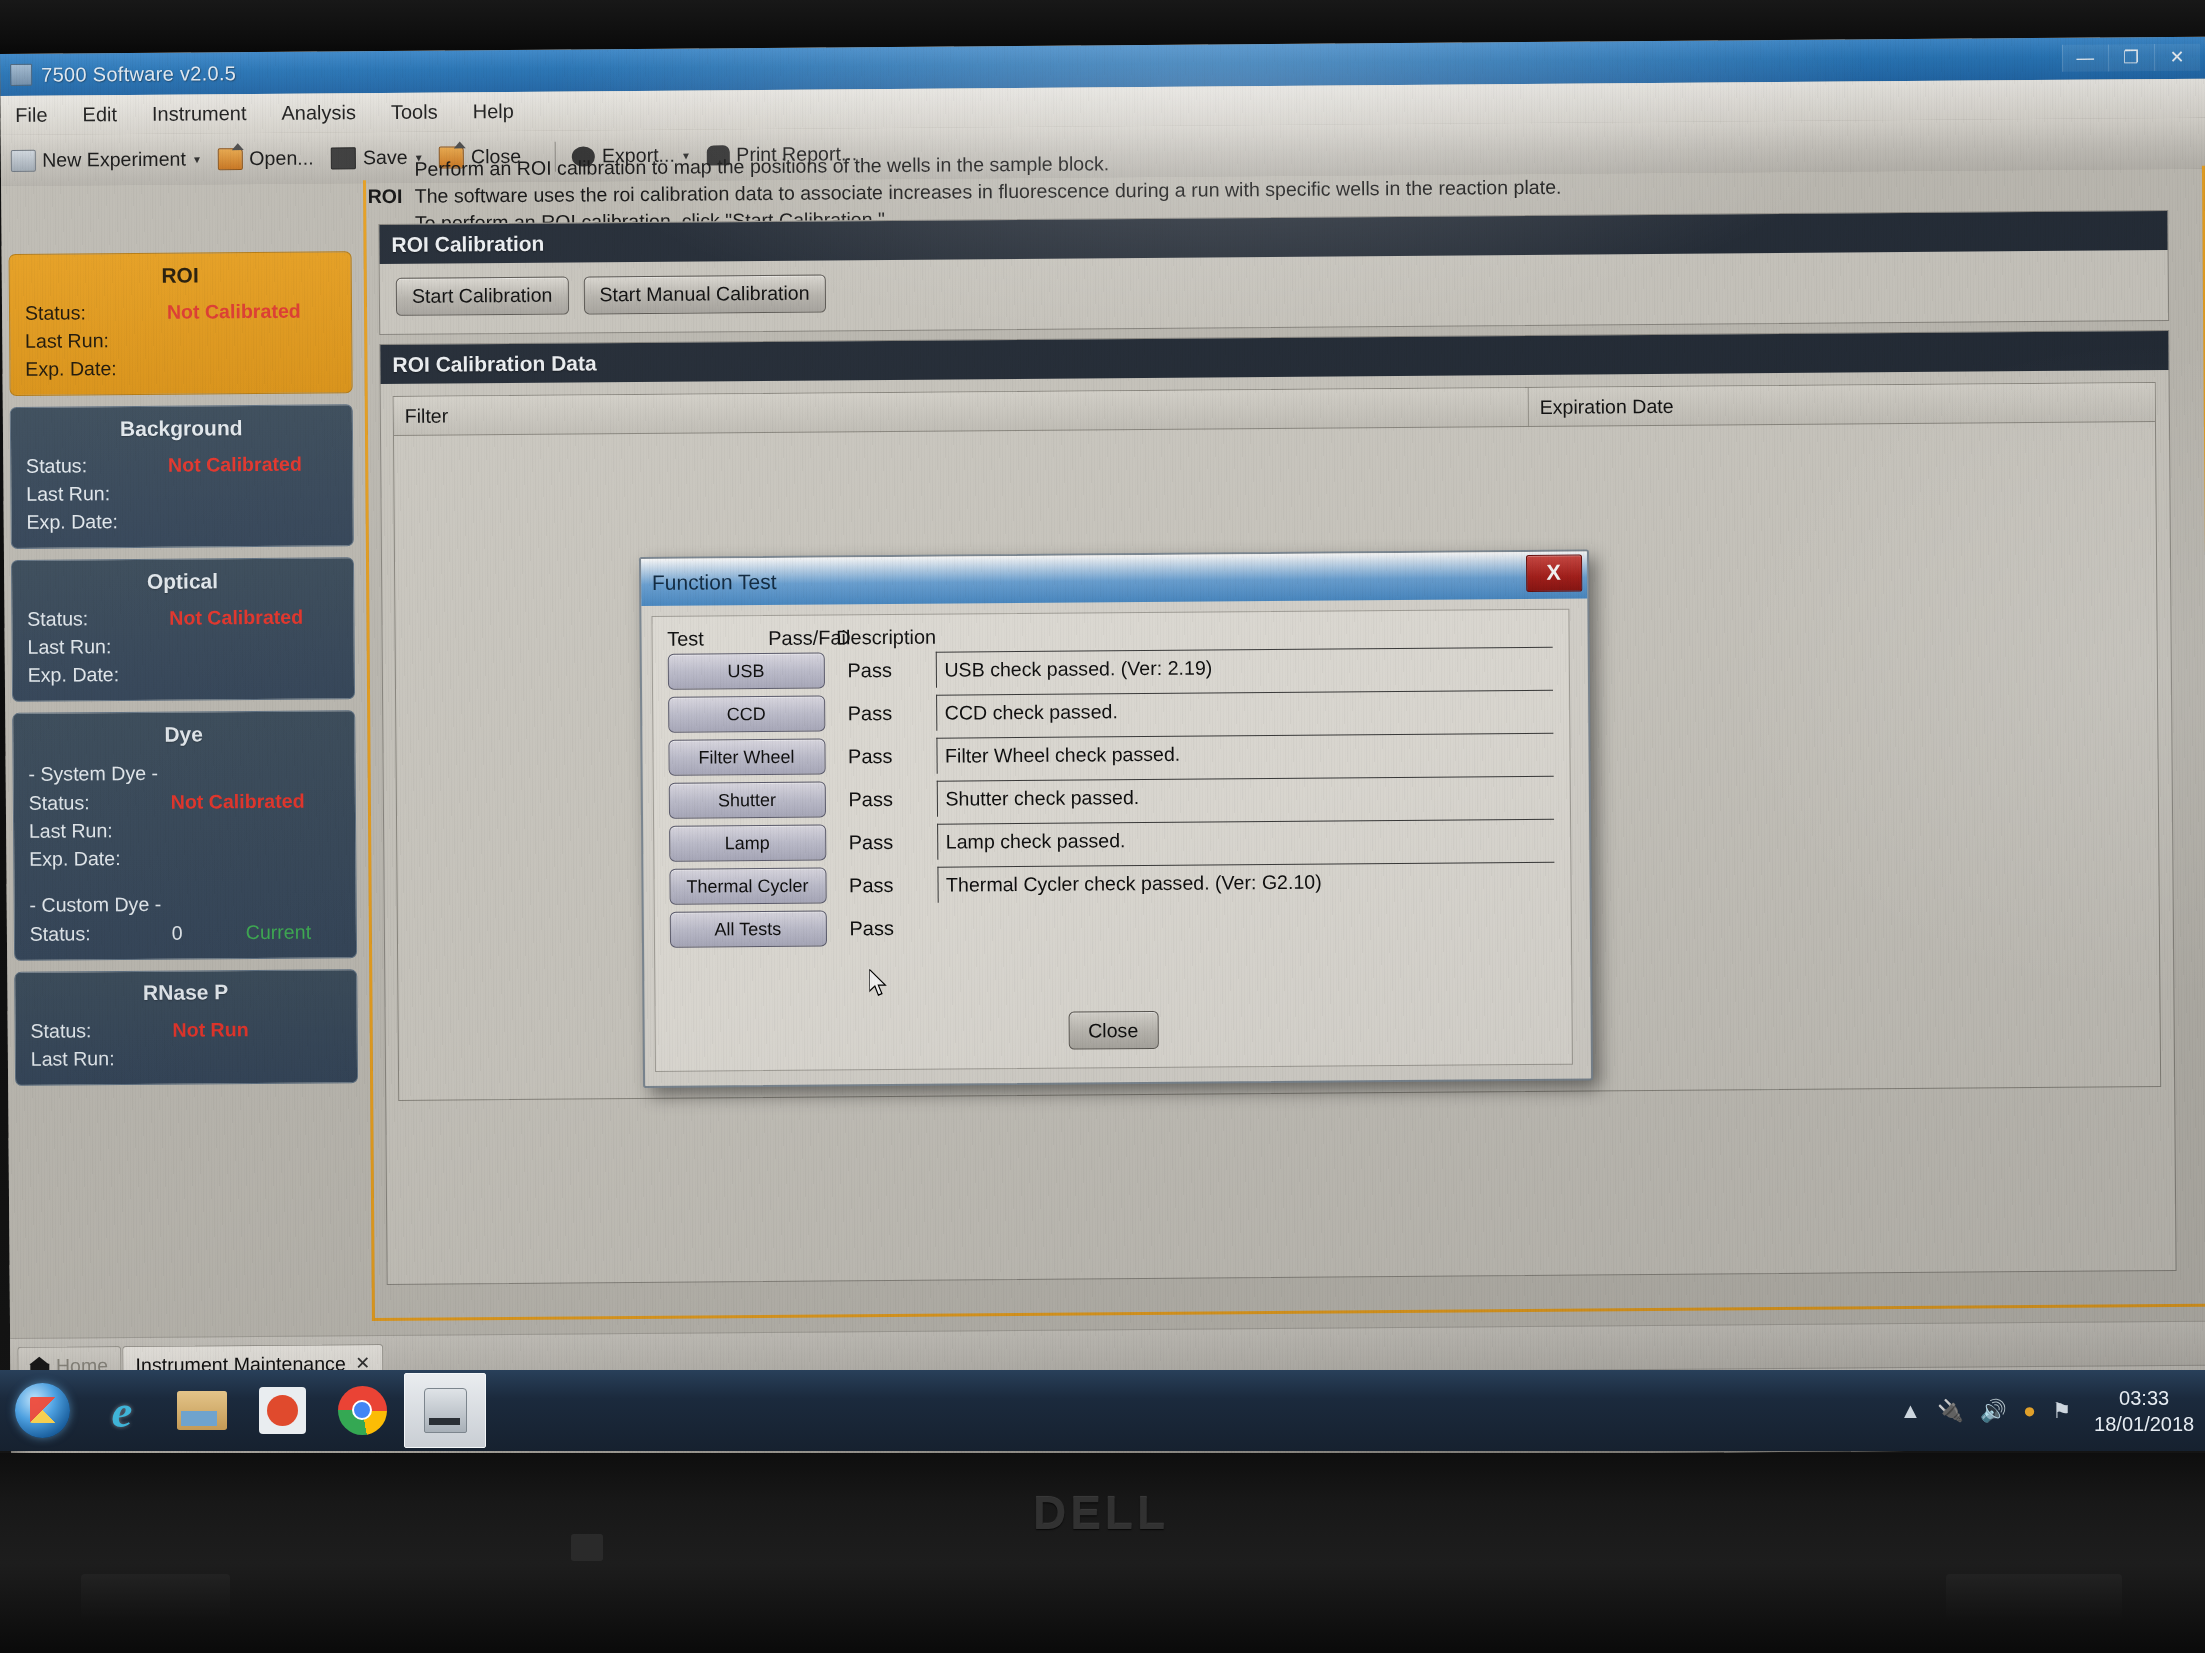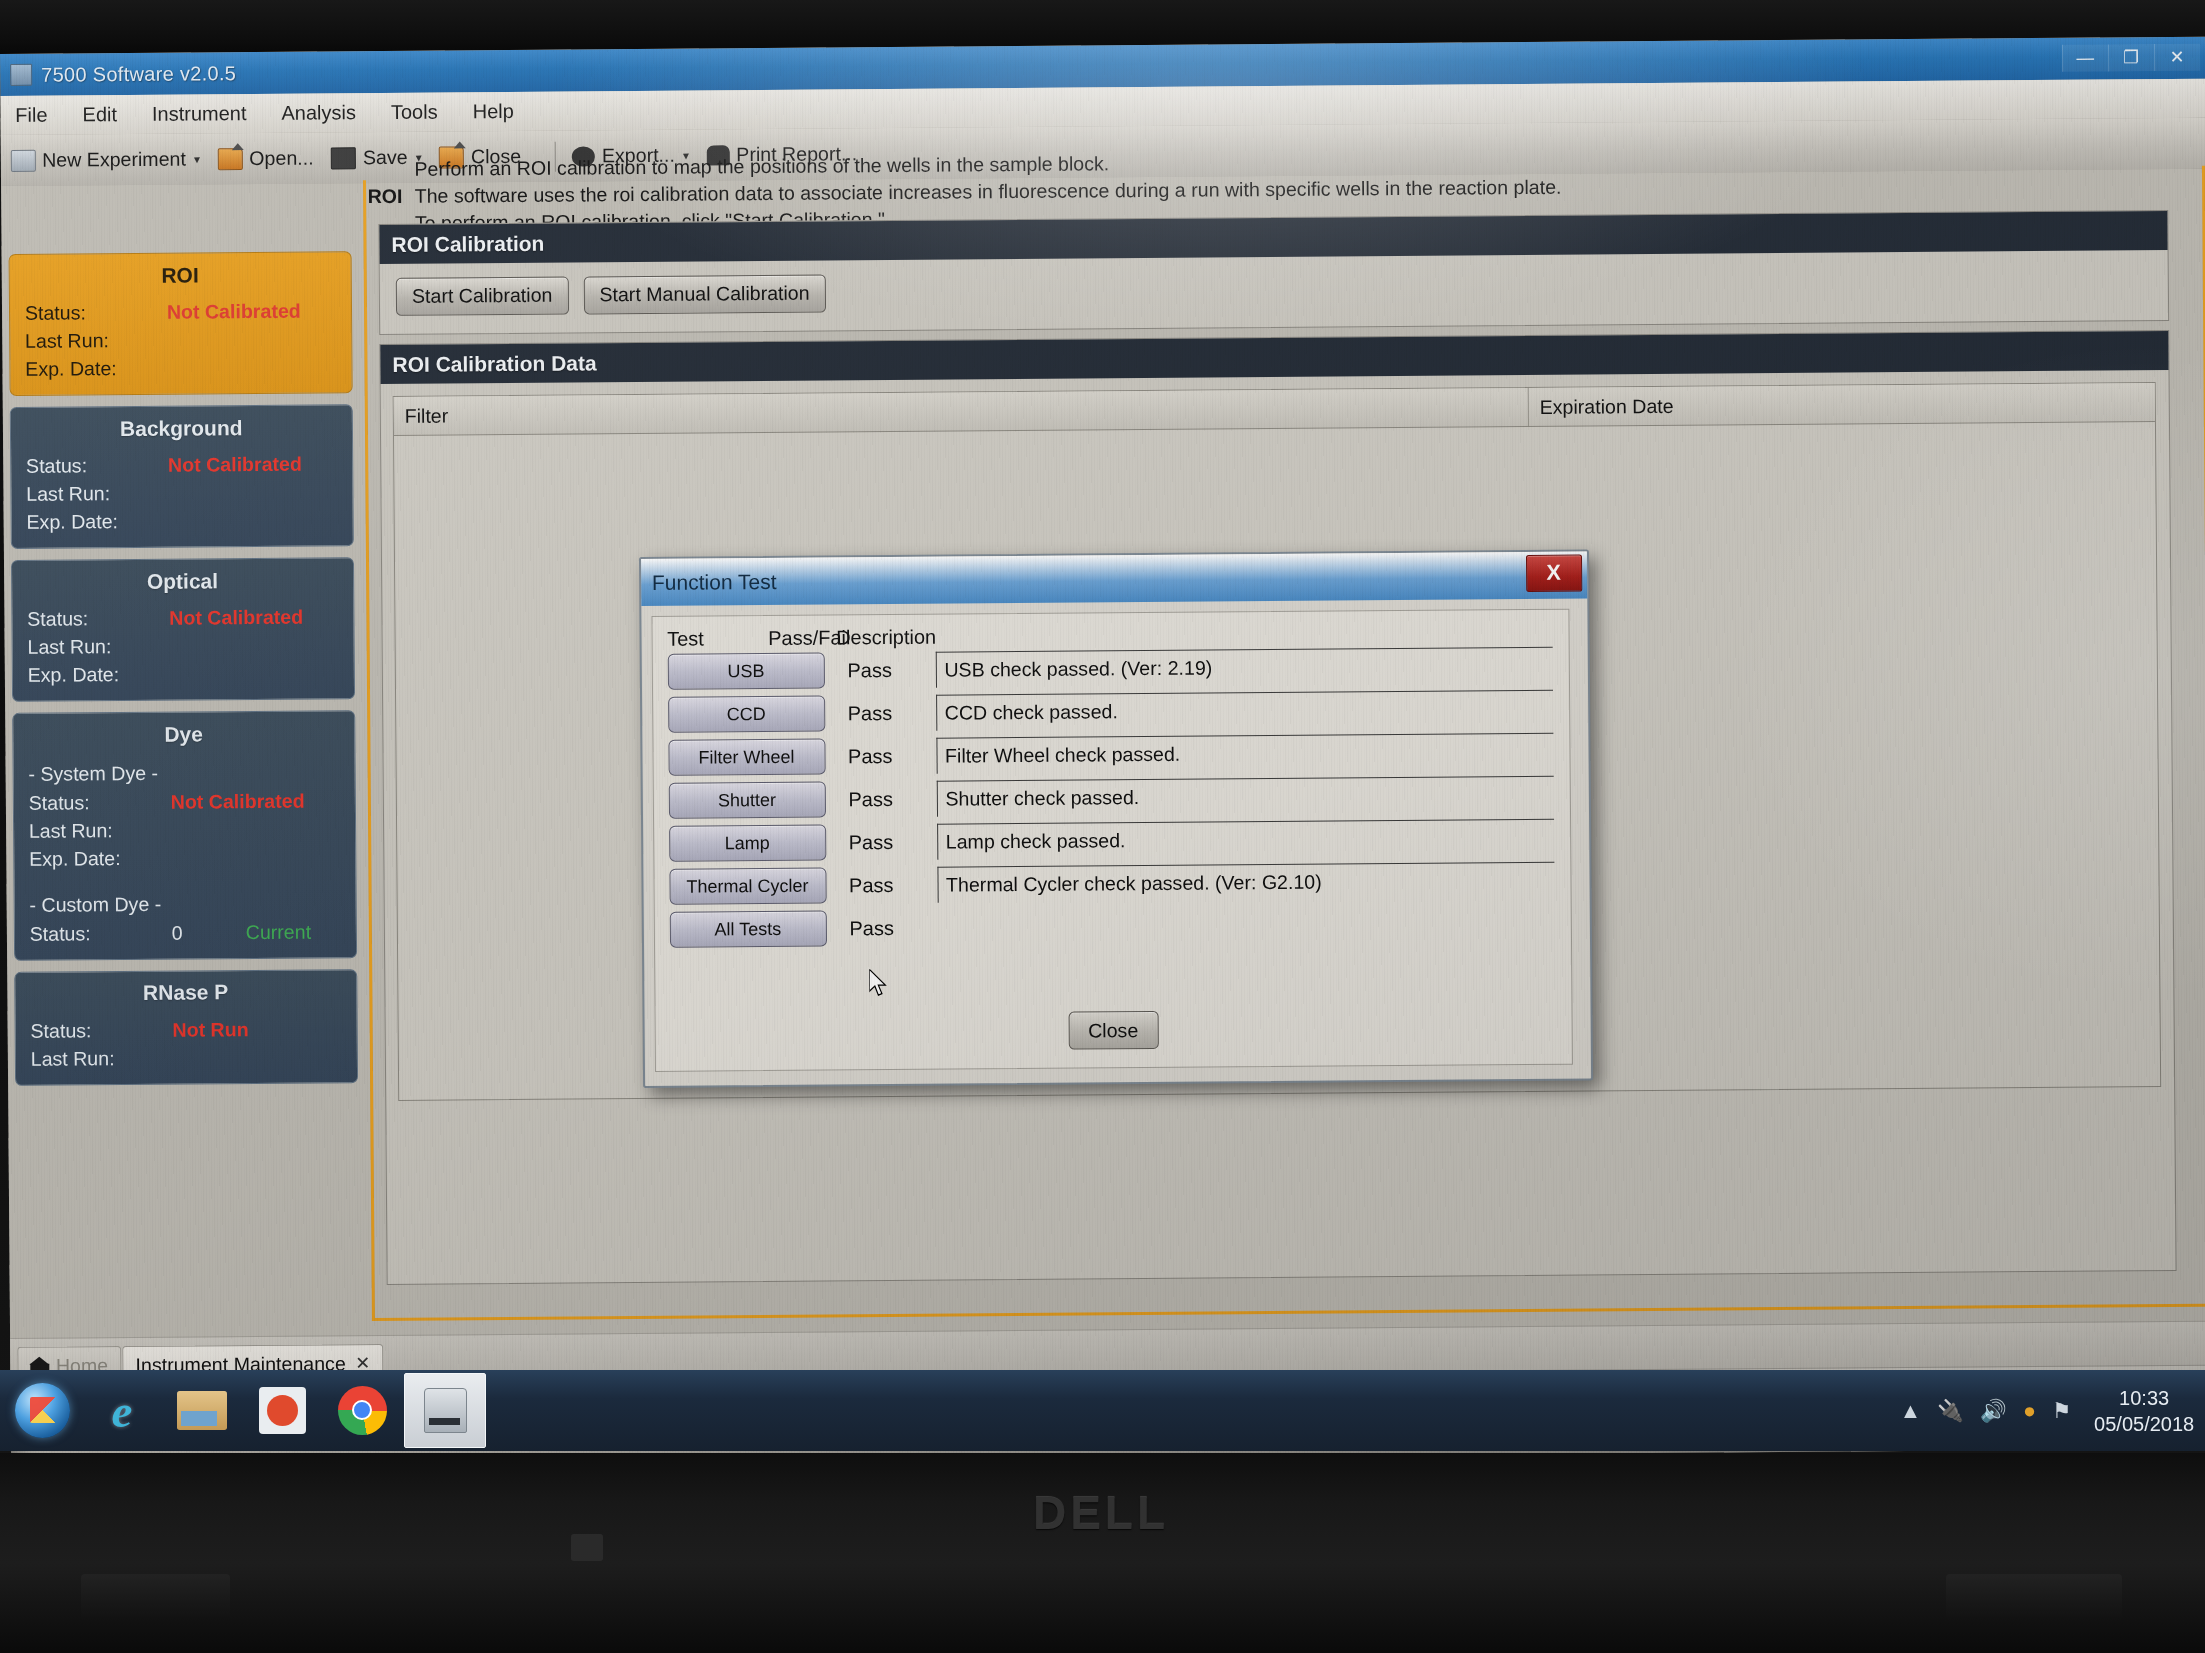--- a/index.html
+++ b/index.html
@@ -624,22 +624,22 @@
         <span class="app7500"></span>
       </div>
 
     <div id="tray">
       <span class="trayico">▲</span>
       <span class="trayico">🔌</span>
       <span class="trayico">🔊</span>
       <span class="trayico" style="color:#e0a02a">●</span>
       <span class="trayico">⚑</span>
       <div id="clock">
-        <div>10:33</div>
-        <div>05/05/2018</div>
+        <div>03:33</div>
+        <div>18/01/2018</div>
       </div>
     </div>
   </div>
 
   <div id="bezel-bottom"></div>
   <div id="dell-logo">DELL</div>
   <div id="nub"></div>
   <div id="trackpad-left"></div>
   <div id="trackpad-right"></div>
 

